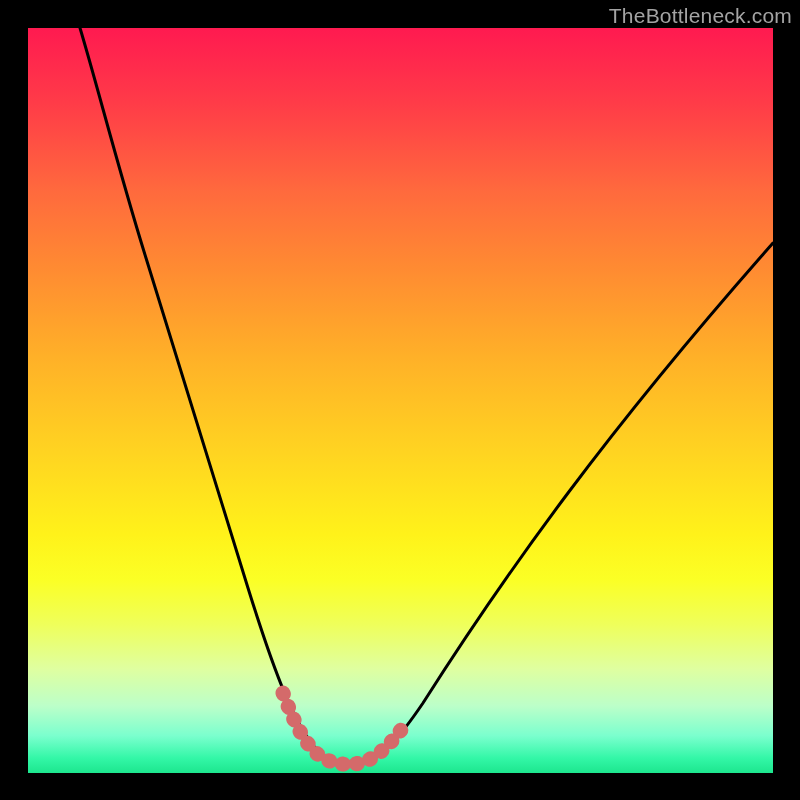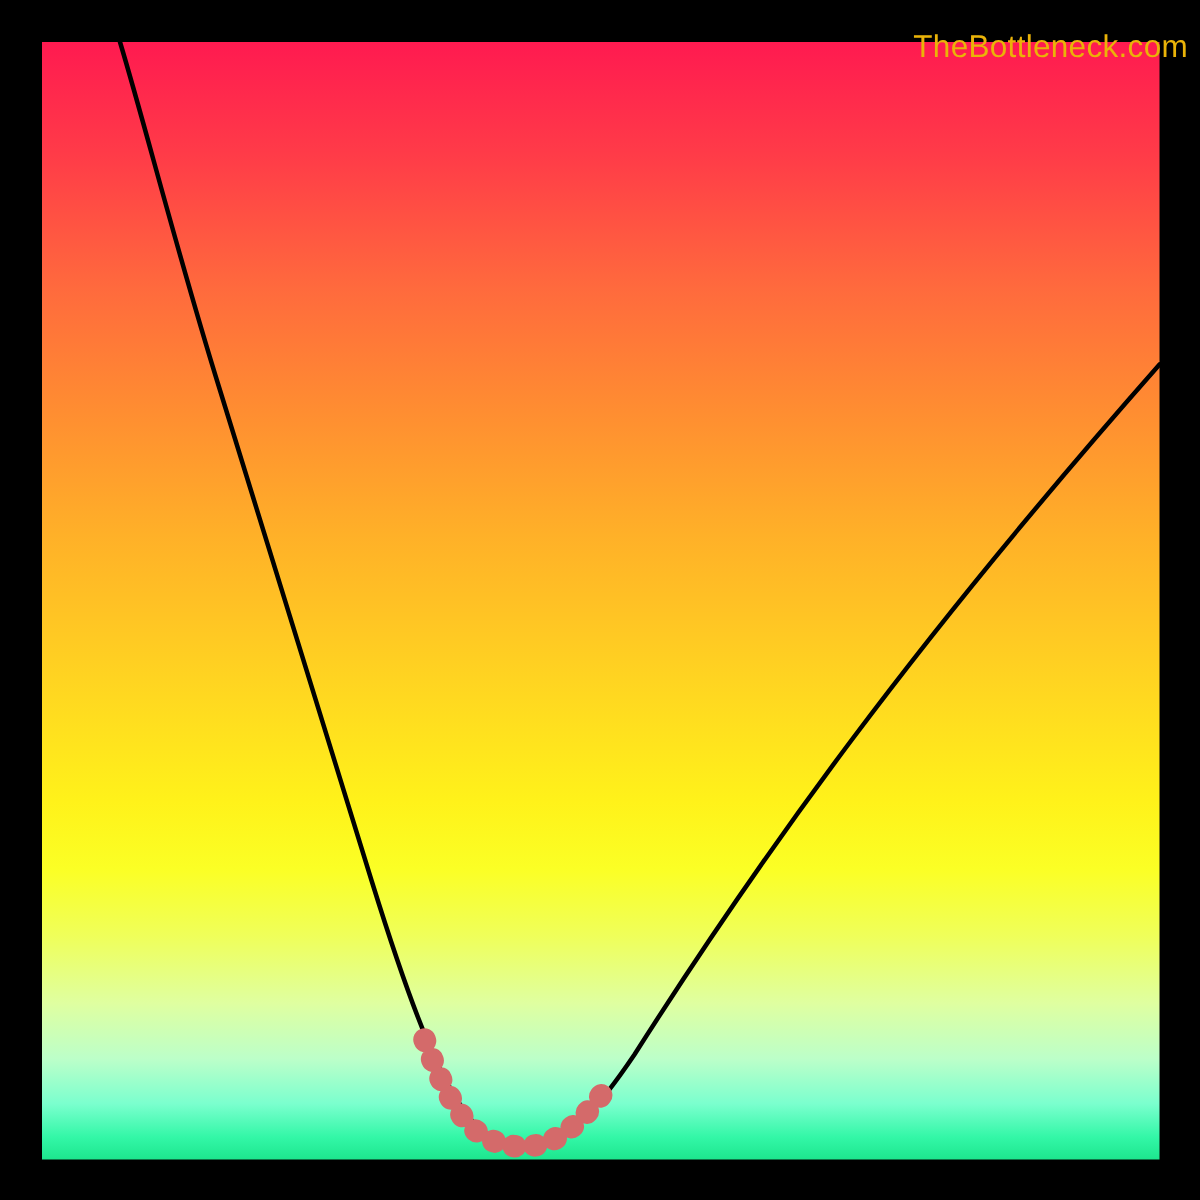--- a/index.html
+++ b/index.html
@@ -37,23 +37,23 @@
       #efff5a 80%,
       #dfffa0 86%,
       #bcffc9 91%,
       #7bffce 95%,
       #33f7a7 98%,
       #1de68e 100%
     );
   }
   .watermark {
     position: absolute;
-    top: 20px;
+    top: 4px;
     right: 8px;
-    color: #eab308;
+    color: #a3a3a3;
     font-size: 21px;
     letter-spacing: 0.2px;
     z-index: 5;
     user-select: none;
   }
   svg.curve {
     position: absolute;
     left: 0;
     top: 0;
     width: 745px;

